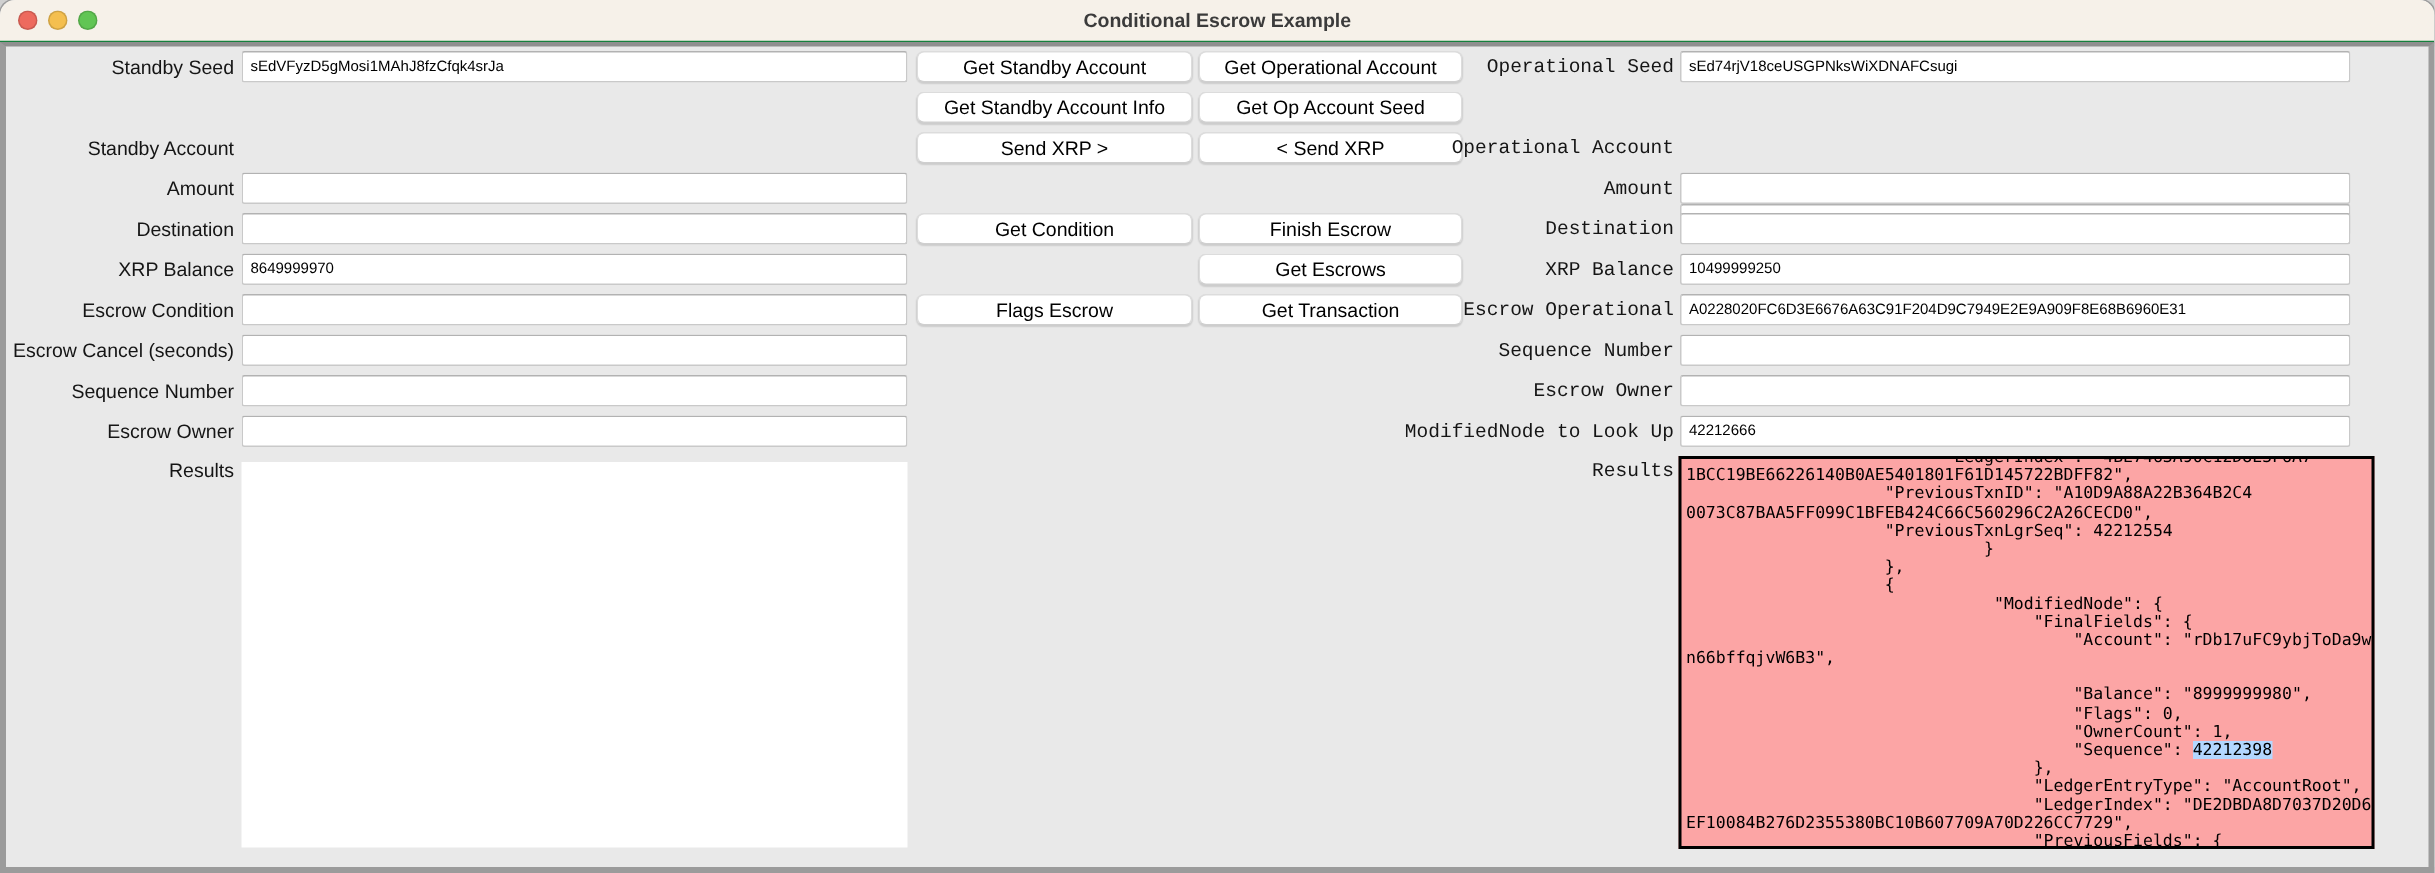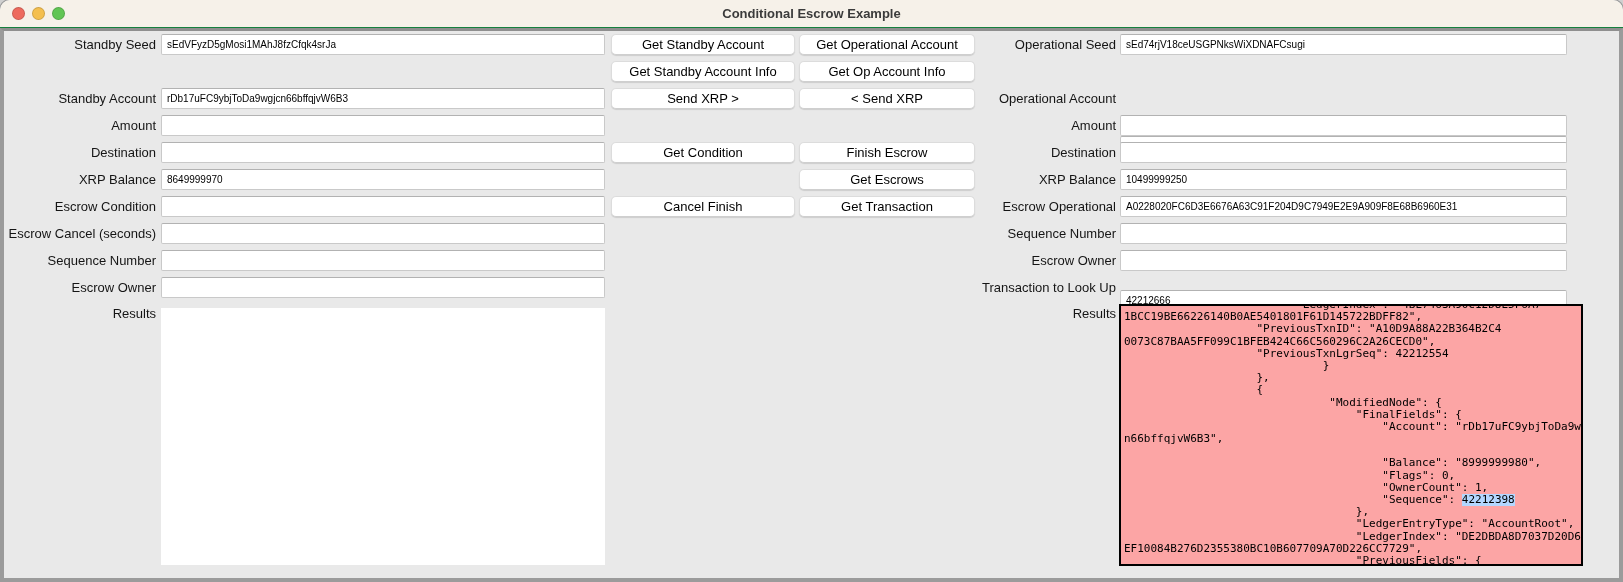--- a/index.html
+++ b/index.html
@@ -11,21 +11,21 @@
   
   .content{position:absolute;left:0;top:28px;width:1623px;height:554px;box-sizing:border-box;background:#e9e9e9;border:4px solid #9b9b9b;border-top:3px solid #8f8f8f;}
   
   .lab{position:absolute;height:21px;line-height:21px;font-size:13px;color:#151515;text-align:right;white-space:nowrap;}
   .fld{position:absolute;height:21px;box-sizing:border-box;background:#fff;border:1px solid #c9c9c9;border-top-color:#b2b2b2;border-radius:2px;font-family:"Liberation Sans",sans-serif;font-size:10px;color:#000;padding:0 5px;outline:none;}
   .btn{position:absolute;height:21px;box-sizing:border-box;background:#fff;border:1px solid #dcdcdc;border-bottom-color:#cfcfcf;border-radius:5px;box-shadow:0 1px 1px rgba(0,0,0,.12);font-family:"Liberation Sans",sans-serif;font-size:13px;color:#000;display:flex;align-items:center;justify-content:center;padding:0;}
   .col-l-lab{left:0;width:152px;}
   .col-l-fld{left:157px;width:444px;}
   .col-b1{left:607px;width:184px;}
   .col-b2{left:795px;width:176px;}
-  .col-r-lab{left:896px;width:216px;}
+  .col-r-lab{left:896px;width:216px;font-family:Liberation Mono, monospace;}
   .col-r-fld{left:1116px;width:447px;}
   
   .results-left{position:absolute;left:157px;top:277px;width:444px;height:257px;background:#fff;}
   .results-right{position:absolute;left:1115px;top:273px;width:464px;height:262px;box-sizing:border-box;background:#fca5a5;border:2px solid #000;overflow:hidden;}
   .results-text{margin-top:-7px;padding-left:3px;font-family:"DejaVu Sans Mono",monospace;font-size:11px;color:#000;}
   .rline{height:12.2px;line-height:12.2px;white-space:pre;overflow:hidden;}
   .hl{background:#b3d7ff;}
 </style>
 </head>
 <body>
@@ -38,21 +38,20 @@
     <button class="tl" style="left:52px;background:#61c554;"></button>
     <div class="title">Conditional Escrow Example</div>
   </div>
 
   <div class="content">
 
     <div class="lab col-l-lab" style="top:3px">Standby Seed</div>
     <input class="fld col-l-fld" style="top: 3px;" readonly="" value="sEdVFyzD5gMosi1MAhJ8fzCfqk4srJa">
 
     <div class="lab col-l-lab" style="top:57px">Standby Account</div>
-    <input class="fld col-l-fld" style="top: 57px;" readonly="" value="rDb17uFC9ybjToDa9wgjcn66bffqjvW6B3">
 
     <div class="lab col-l-lab" style="top:84px">Amount</div>
     <input class="fld col-l-fld" style="top: 84px;" readonly="" value="">
 
     <div class="lab col-l-lab" style="top:111px">Destination</div>
     <input class="fld col-l-fld" style="top: 111px;" readonly="" value="">
 
     <div class="lab col-l-lab" style="top:138px">XRP Balance</div>
     <input class="fld col-l-fld" style="top: 138px;" readonly="" value="8649999970">
 
@@ -68,31 +67,31 @@
     <div class="lab col-l-lab" style="top:246px">Escrow Owner</div>
     <input class="fld col-l-fld" style="top: 246px;" readonly="" value="">
 
     <div class="lab col-l-lab" style="top:275px;height:16px;line-height:16px;">Results</div>
     <div class="results-left"></div>
 
     <button class="btn col-b1" style="top:3px">Get Standby Account</button>
     <button class="btn col-b2" style="top:3px">Get Operational Account</button>
 
     <button class="btn col-b1" style="top:30px">Get Standby Account Info</button>
-    <button class="btn col-b2" style="top:30px">Get Op Account Info</button>
+    <button class="btn col-b2" style="top:30px">Get Op Account Seed</button>
 
     <button class="btn col-b1" style="top:57px">Send XRP &gt;</button>
     <button class="btn col-b2" style="top:57px">&lt; Send XRP</button>
 
     <button class="btn col-b1" style="top:111px">Get Condition</button>
     <button class="btn col-b2" style="top:111px">Finish Escrow</button>
 
     <button class="btn col-b2" style="top:138px">Get Escrows</button>
 
-    <button class="btn col-b1" style="top:165px">Cancel Finish</button>
+    <button class="btn col-b1" style="top:165px">Flags Escrow</button>
     <button class="btn col-b2" style="top:165px">Get Transaction</button>
 
     <div class="lab col-r-lab" style="top:3px">Operational Seed</div>
     <input class="fld col-r-fld" style="top: 3px;" readonly="" value="sEd74rjV18ceUSGPNksWiXDNAFCsugi">
 
     <div class="lab col-r-lab" style="top:57px">Operational Account</div>
     <input class="fld col-r-fld" style="top: 57px; margin-top: 48px;" readonly="" value="rMg8gaPfLfw8HqscR2b15V32zWWrANRbUs">
 
     <div class="lab col-r-lab" style="top:84px">Amount</div>
     <input class="fld col-r-fld" style="top: 84px;" readonly="" value="">
@@ -105,22 +104,22 @@
 
     <div class="lab col-r-lab" style="top:165px">Escrow Operational</div>
     <input class="fld col-r-fld" style="top: 165px;" readonly="" value="A0228020FC6D3E6676A63C91F204D9C7949E2E9A909F8E68B6960E31">
 
     <div class="lab col-r-lab" style="top:192px">Sequence Number</div>
     <input class="fld col-r-fld" style="top: 192px;" readonly="" value="">
 
     <div class="lab col-r-lab" style="top:219px">Escrow Owner</div>
     <input class="fld col-r-fld" style="top: 219px;" readonly="" value="">
 
-    <div class="lab col-r-lab" style="top:246px">Transaction to Look Up</div>
-    <input class="fld col-r-fld" style="top: 246px; margin-top: 13px;" readonly="" value="42212666">
+    <div class="lab col-r-lab" style="top:246px">ModifiedNode to Look Up</div>
+    <input class="fld col-r-fld" style="top: 246px;" readonly="" value="42212666">
 
     <div class="lab col-r-lab" style="top:275px;height:16px;line-height:16px;">Results</div>
     <div class="results-right">
       <div class="results-text">
           <div class="rline"><span>                          "LedgerIndex": "4BE7463A90C12D8E5F6A7</span></div>
           <div class="rline"><span>1BCC19BE66226140B0AE5401801F61D145722BDFF82",</span></div>
           <div class="rline"><span>                    "PreviousTxnID": "A10D9A88A22B364B2C4</span></div>
           <div class="rline"><span>0073C87BAA5FF099C1BFEB424C66C560296C2A26CECD0",</span></div>
           <div class="rline"><span>                    "PreviousTxnLgrSeq": 42212554</span></div>
           <div class="rline"><span>                              }</span></div>

